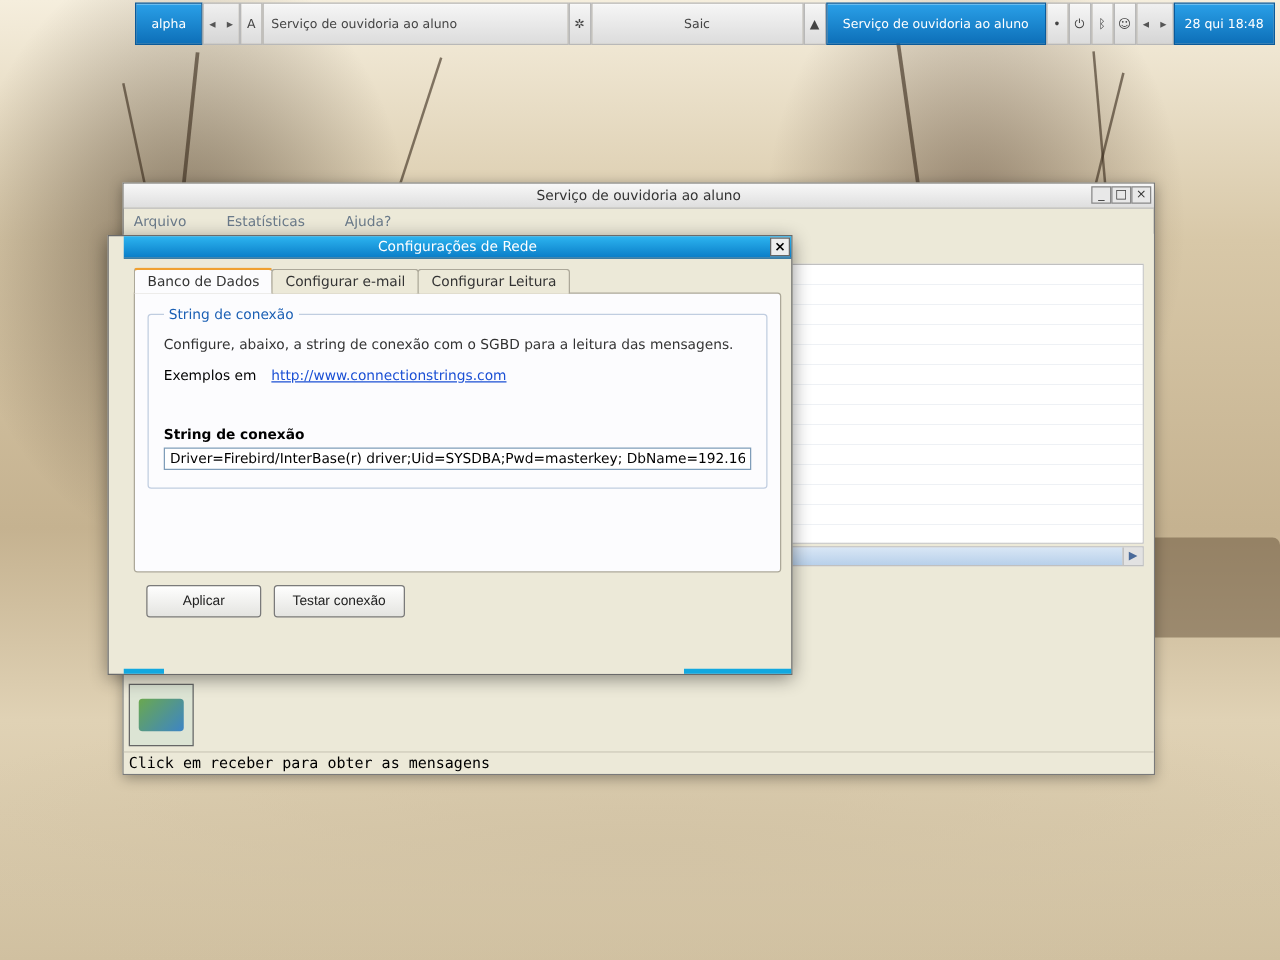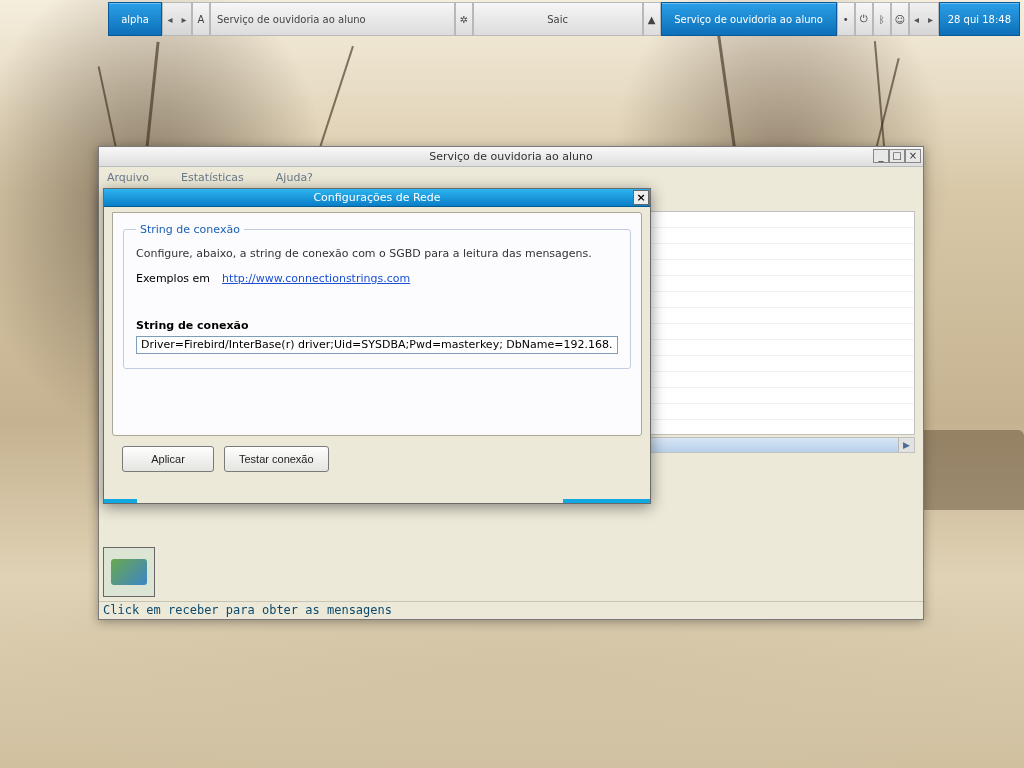--- a/index.html
+++ b/index.html
@@ -76,28 +76,28 @@
 }
 .listarea::before{content:"";position:absolute;inset:0;
   background-image:repeating-linear-gradient(180deg,#fff 0,#fff 15px,#eef1f5 15px,#eef1f5 16px);
 }
 .hscroll{position:absolute;left:4px;right:8px;top:250px;height:16px;background:#e8e8e8;border:1px solid #c0c0c0;display:flex;}
 .hscroll .track{flex:1;background:linear-gradient(180deg,#d8e6f5,#b8d0ea);}
 .hscroll .arr{width:16px;background:#e2e2e2;border-left:1px solid #b8b8b8;display:flex;align-items:center;justify-content:center;color:#4a6a9a;font-size:9px;}
 .thumb-row{position:absolute;left:0;right:0;top:360px;height:54px;}
 .thumb{position:absolute;left:4px;top:0;width:52px;height:50px;border:1px solid #666;background:#dce4d4;display:flex;align-items:center;justify-content:center;}
 .thumb .ic{width:36px;height:26px;background:linear-gradient(135deg,#6aa84f,#3d85c6);border-radius:3px;}
-.statusbar{height:18px;background:#ece9d8;border-top:1px solid #c8c4b4;padding:1px 4px;font-family:"DejaVu Sans Mono",monospace;font-size:12px;color:#0c4a6e;}
+.statusbar{height:18px;background:#ece9d8;border-top:1px solid #c8c4b4;padding:1px 4px;font-family:"DejaVu Sans Mono",monospace;font-size:12px;color:#000000;}
 
 
 .dialog {
-  position:absolute; left:103px; top:188px; width:548px; height:316px;
+  position:absolute; left:86px; top:188px; width:548px; height:352px;
   background:#ece9d8; border:1px solid #6a6a6a;
   box-shadow: 0 3px 14px rgba(0,0,0,0.45);
-  display:flex;flex-direction:column;
+  display:flex;flex-direction:column;padding-left:12px;
 }
 .dlg-titlebar{
   height:18px;background:linear-gradient(180deg,#2db4f0,#0a7ec8);
   color:#fff;font-size:11px;display:flex;align-items:center;justify-content:center;position:relative;
   border-bottom:1px solid #055a92;
 }
 .dlg-titlebar .xbtn{position:absolute;right:1px;top:1px;width:16px;height:15px;background:#eee;border:1px solid #666;color:#000;font-size:11px;line-height:13px;text-align:center;font-weight:bold;}
 .dlg-body{flex:1;padding:6px 8px 8px;position:relative;}
 .tabs{display:flex;align-items:flex-end;height:22px;}
 .tab{
@@ -193,20 +193,25 @@
   </div>
   <div class="statusbar">Click em receber para obter as mensagens</div>
 </div>
 
 <div class="dialog">
   <div class="dlg-titlebar">
     <span>Configurações de Rede</span>
     <div class="xbtn">×</div>
   </div>
   <div class="dlg-body">
+    <div class="tabs">
+      <div class="tab active">Banco de Dados</div>
+      <div class="tab">Configurar e-mail</div>
+      <div class="tab">Configurar Leitura</div>
+    </div>
     <div class="tabpanel">
       <fieldset>
         <legend>String de conexão</legend>
         <div class="help-text">Configure, abaixo, a string de conexão com o SGBD para a leitura das mensagens.</div>
         <div class="linkrow">
           <span>Exemplos em</span>
           <a href="#">http://www.connectionstrings.com</a>
         </div>
         <label class="field-label">String de conexão</label>
         <input class="conn-input" type="text" value="Driver=Firebird/InterBase(r) driver;Uid=SYSDBA;Pwd=masterkey; DbName=192.168.0.1" style="">

